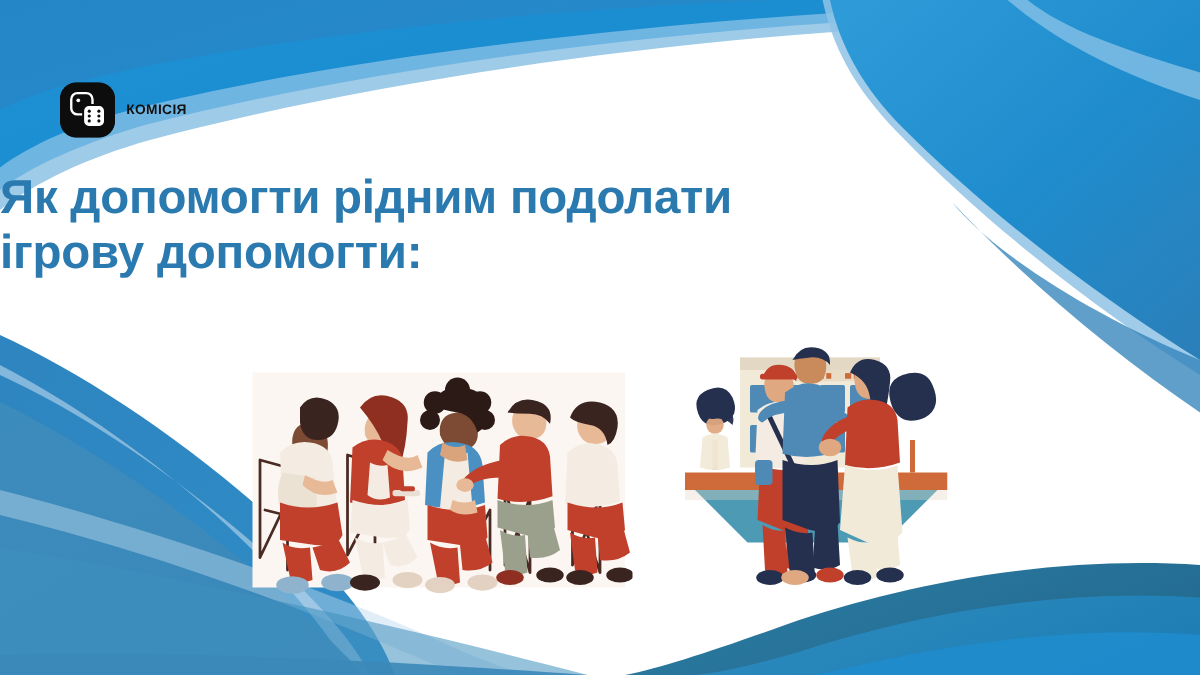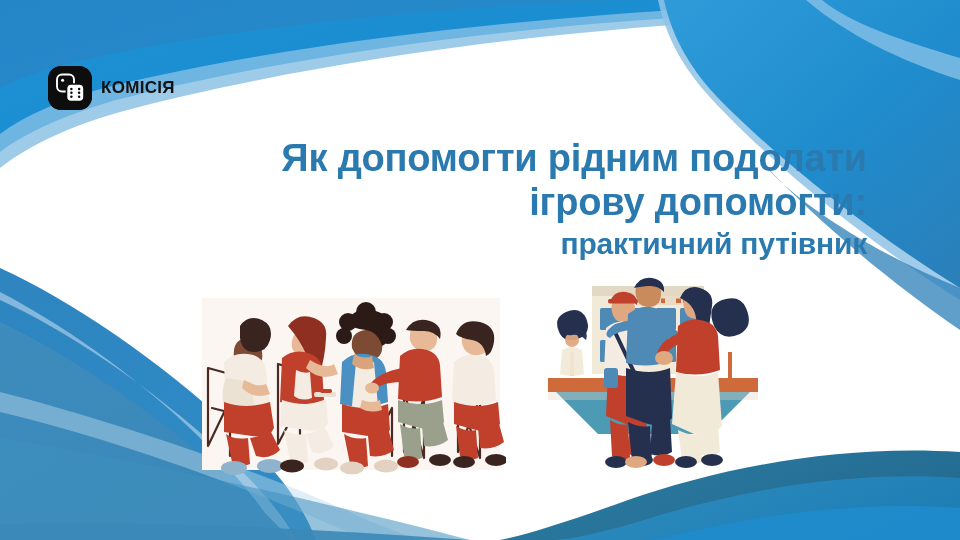--- a/index.html
+++ b/index.html
@@ -47,33 +47,33 @@
   }
   #logo-text {
     display: flex;
     flex-direction: column;
     justify-content: center;
     line-height: 1.12;
   }
   #logo-text span {
     font-family: "Liberation Sans", sans-serif;
     font-weight: bold;
-    font-size: 17px;
+    font-size: 11px;
     letter-spacing: 0.3px;
     color: #111111;
     white-space: nowrap;
   }
 
   
   #title-block {
     position: absolute;
     left: 0;
     top: 136px;
     width: 867px;
-    text-align: right;
+    text-align: left;
   }
   .title-line {
     font-family: "Liberation Sans", sans-serif;
     font-weight: bold;
     color: #2a7ab0;
     white-space: nowrap;
   }
   .title-line.big {
     font-size: 38px;
     line-height: 44px;
@@ -192,21 +192,20 @@
       </g>
     </svg>
     <div id="logo-text">
       <span>КОМІСІЯ</span>
     </div>
   </div>
 
   <div id="title-block">
     <div class="title-line big">Як допомогти рідним подолати</div>
     <div class="title-line big">ігрову допомогти:</div>
-    <div class="title-line sub">практичний путівник</div>
   </div>
 
   <div id="illus-group">
     <svg class="illus-svg" viewBox="0 0 310 190">
 
       <rect x="6" y="2" width="298" height="172" fill="#fbf6f1"></rect>
 
       <g stroke="#4a2a22" stroke-width="2.2" fill="none" stroke-linecap="round">
 
         <path d="M12,72 L12,150 M12,72 L34,78 M12,150 L34,104 M34,104 L34,160 M16,112 L40,118"></path>

